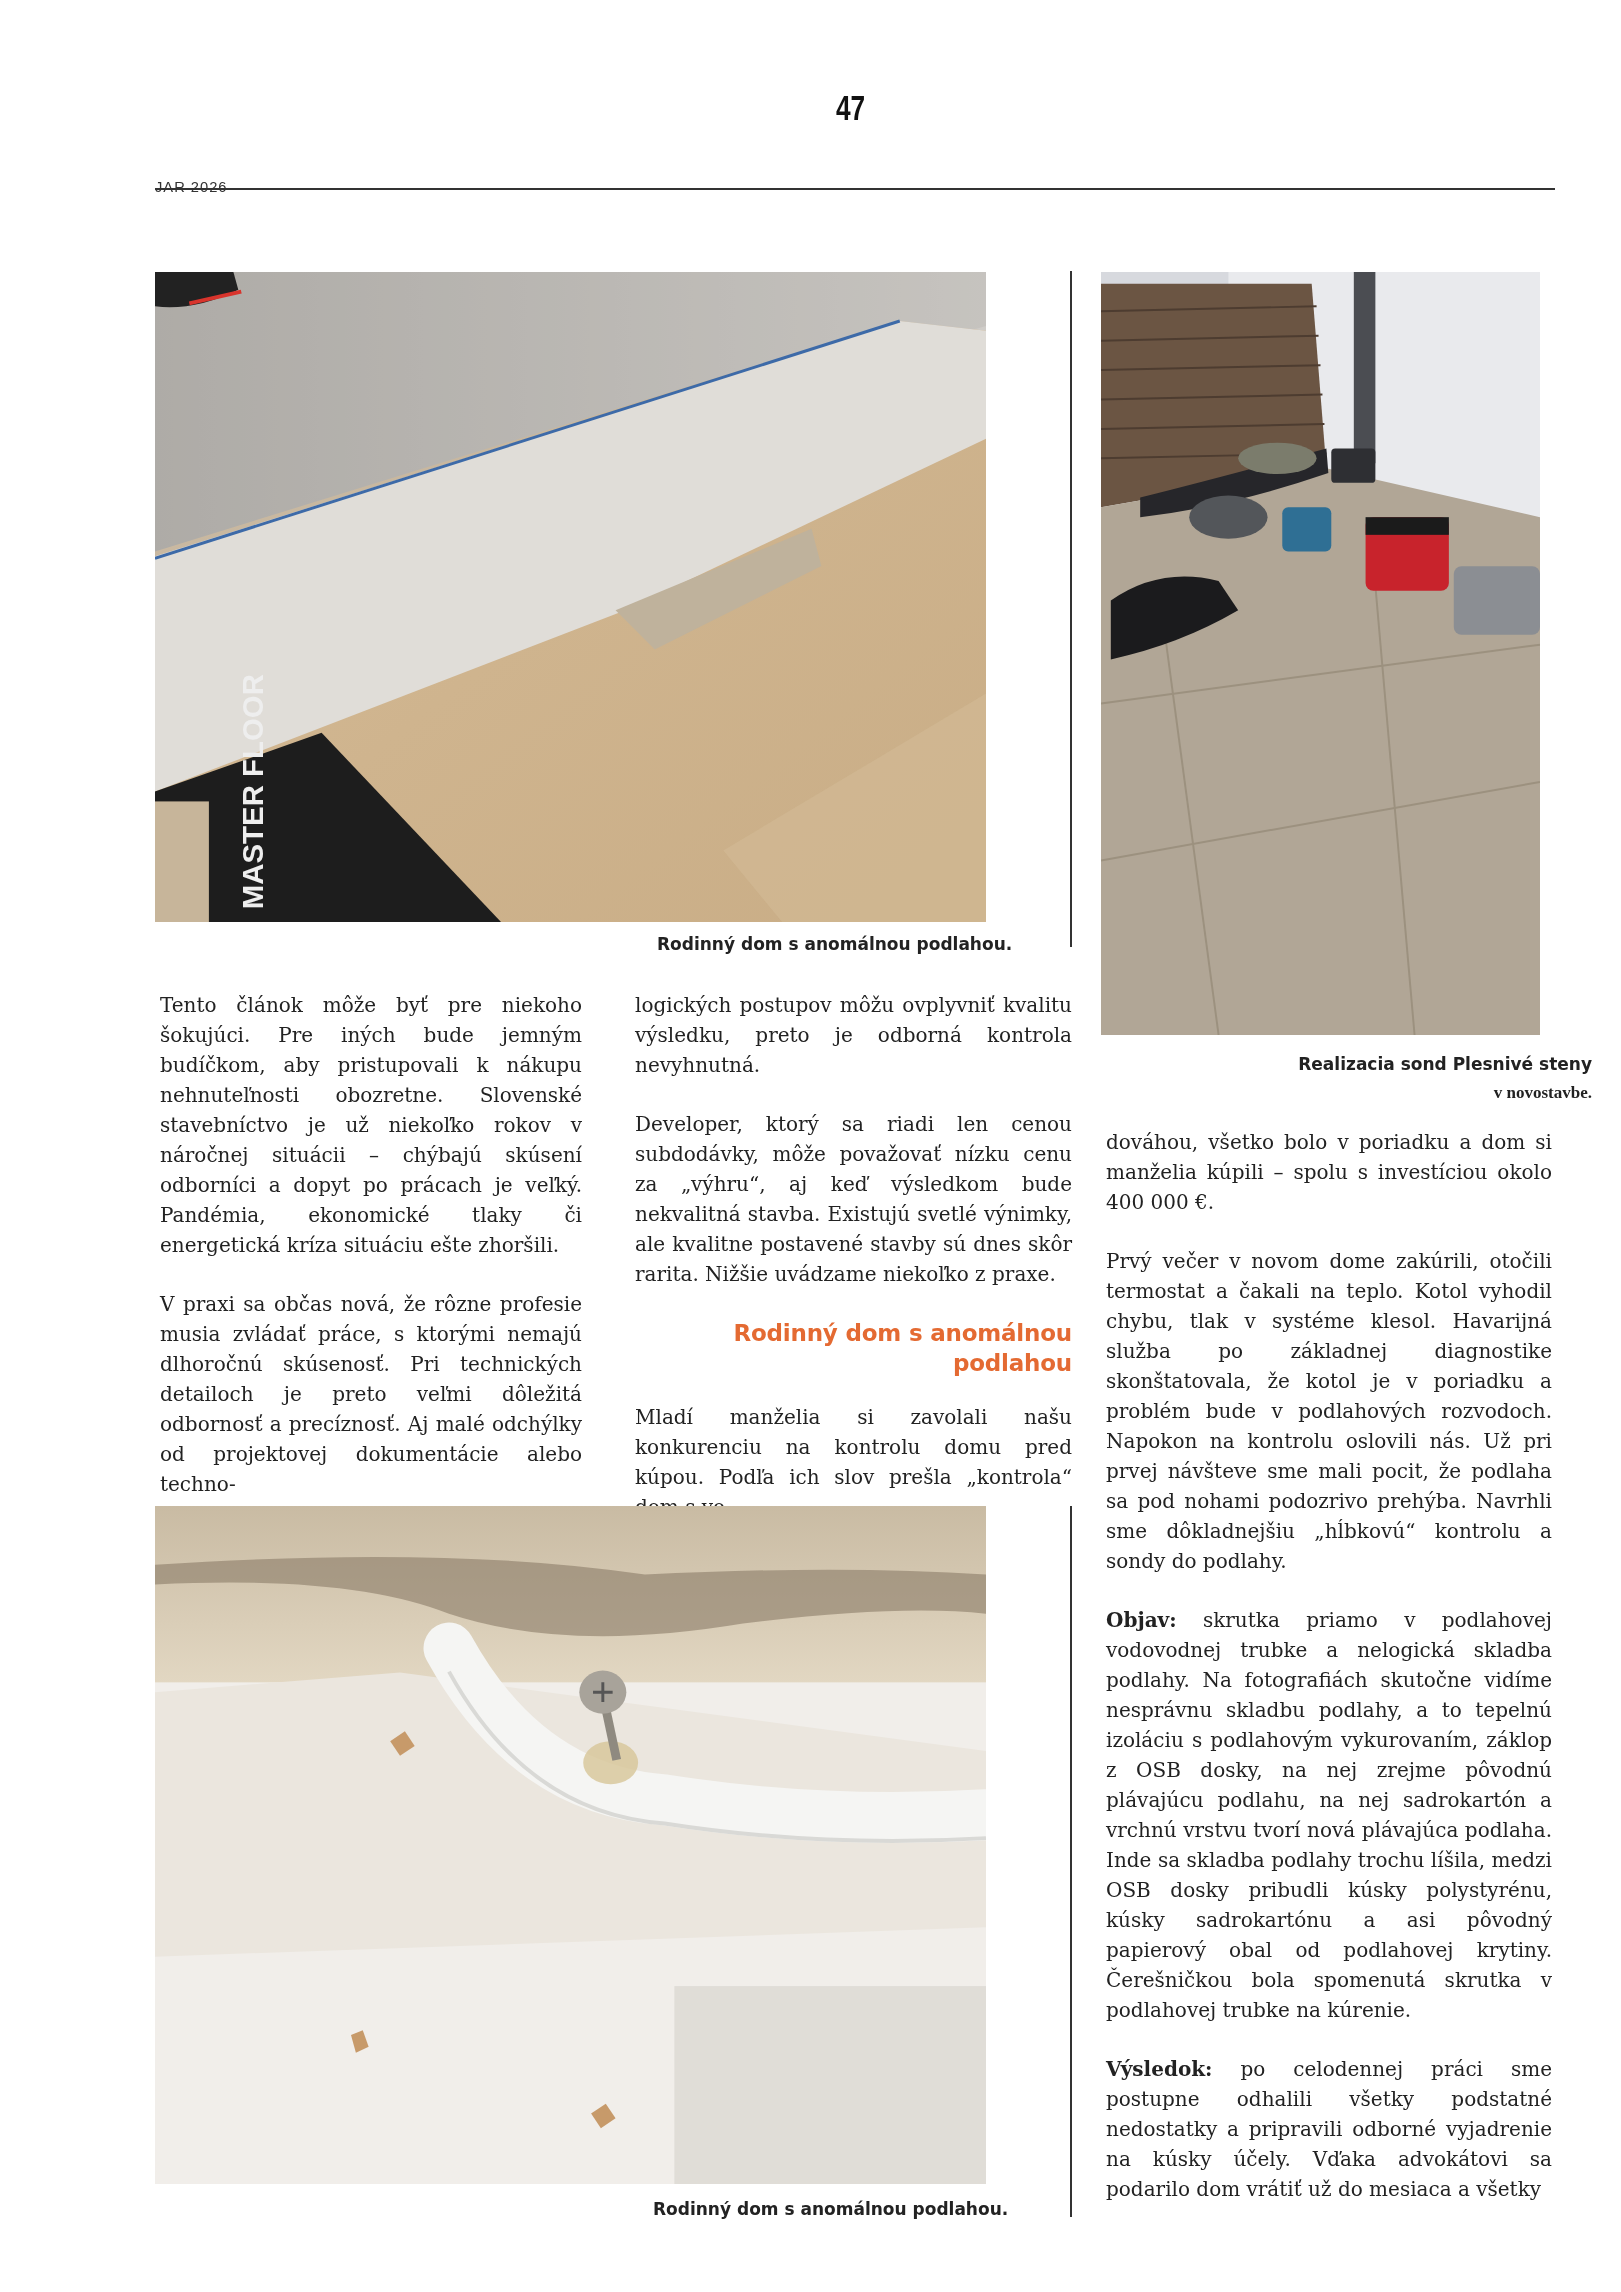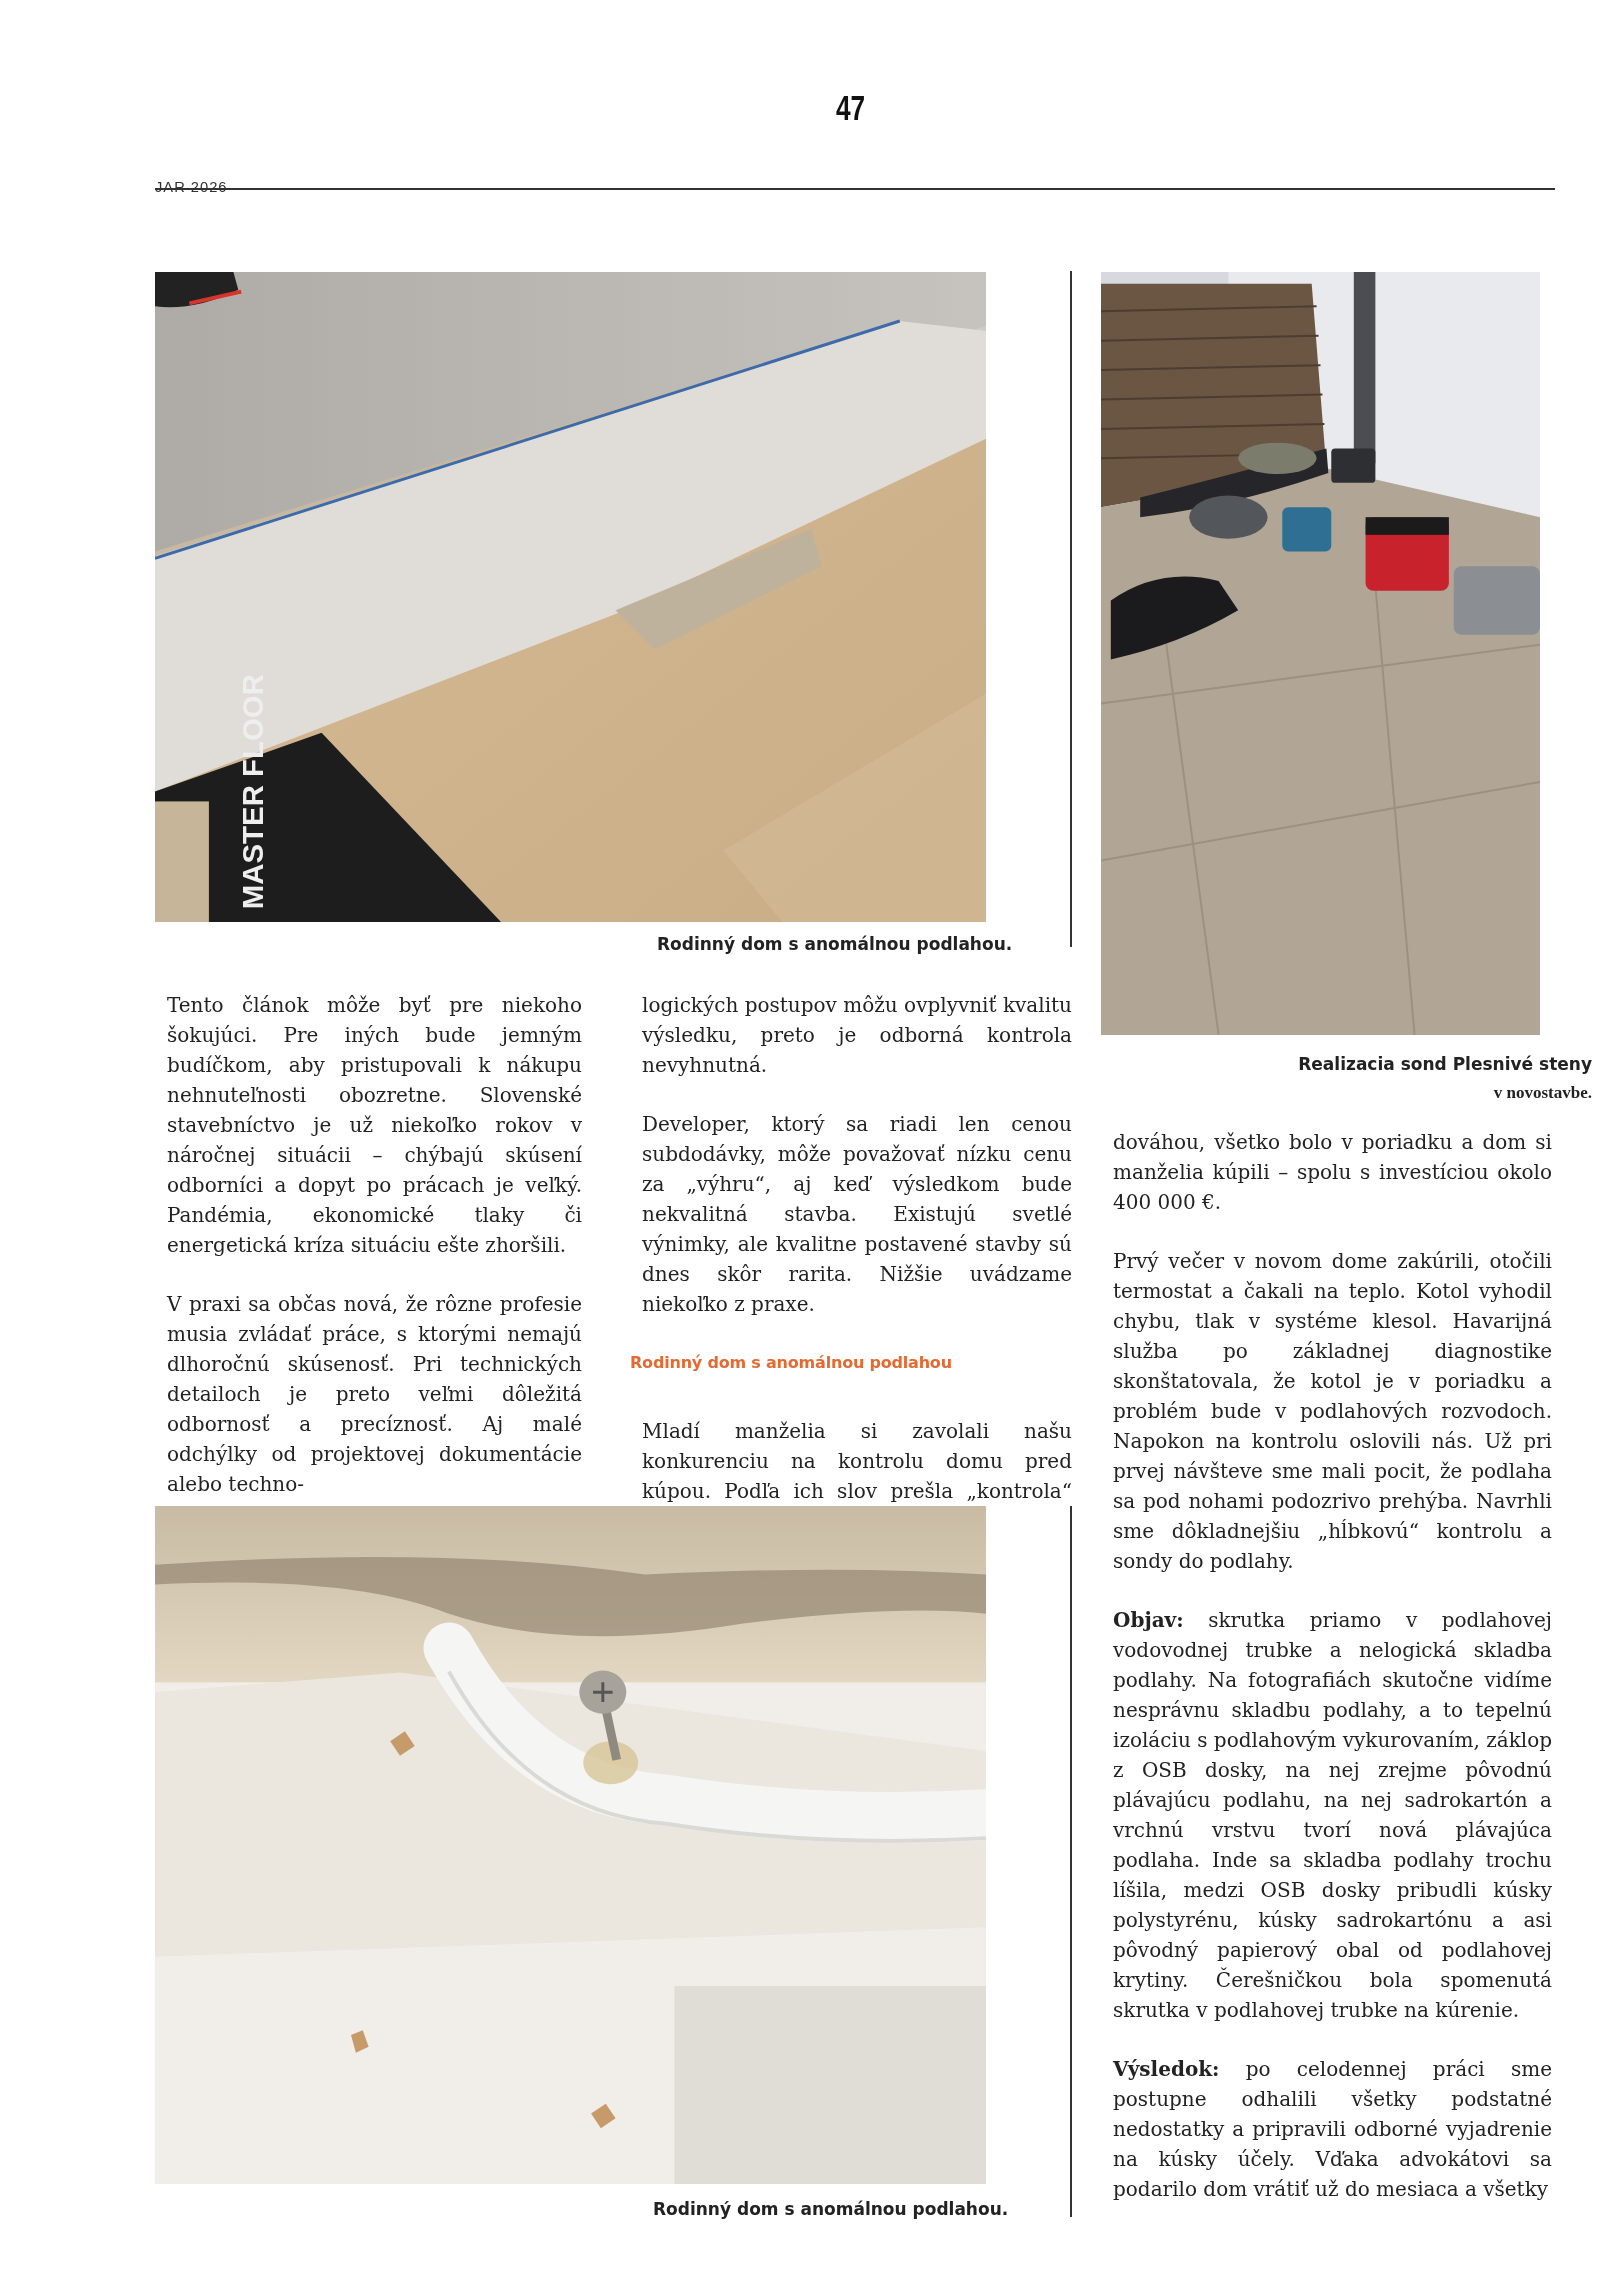--- a/index.html
+++ b/index.html
@@ -10,23 +10,23 @@
   .issue { position:absolute; left:155px; top:157px; font-family:"Liberation Sans", sans-serif;
     font-size:14.7px; letter-spacing:1px; color:#333;margin-top:22px; }
   .rule { position:absolute; left:155px; width:1400px; top:188px; height:2px; background:#333; }
   .photo { position:absolute; overflow:hidden; }
   .photo svg { display:block; width:100%; height:100%; }
   .caption { position:absolute; font-family:"DejaVu Sans", sans-serif; font-weight:bold;
     font-size:17px; color:#222; line-height:27.4px;margin-left:40px; }
   .vdiv { position:absolute; width:2px; background:#333; }
   .col { position:absolute; font-family:"DejaVu Serif", serif; font-size:20px; line-height:30px;
     color:#222; text-align:justify; hyphens:manual; }
-  .col p { margin:0 0 29px 12px; }
+  .col p { margin:0 0 29px 5px; }
   .col .subhead { font-family:"DejaVu Sans", sans-serif; font-weight:bold; color:#e46a32;
-    font-size:16px; text-align:left; margin:0 0 38px 0; letter-spacing:-0.2px; }
+    font-size:23px; text-align:right; margin:0 0 24px 0; letter-spacing:-0.2px; }
   .col b { font-weight:bold; }
 </style>
 </head>
 <body>
 
 <div class="page-number">47</div>
 <div class="issue">JAR 2026</div>
 <div class="rule"></div>
 
 <div class="photo" style="left:155px;top:272px;width:831px;height:650px;">

